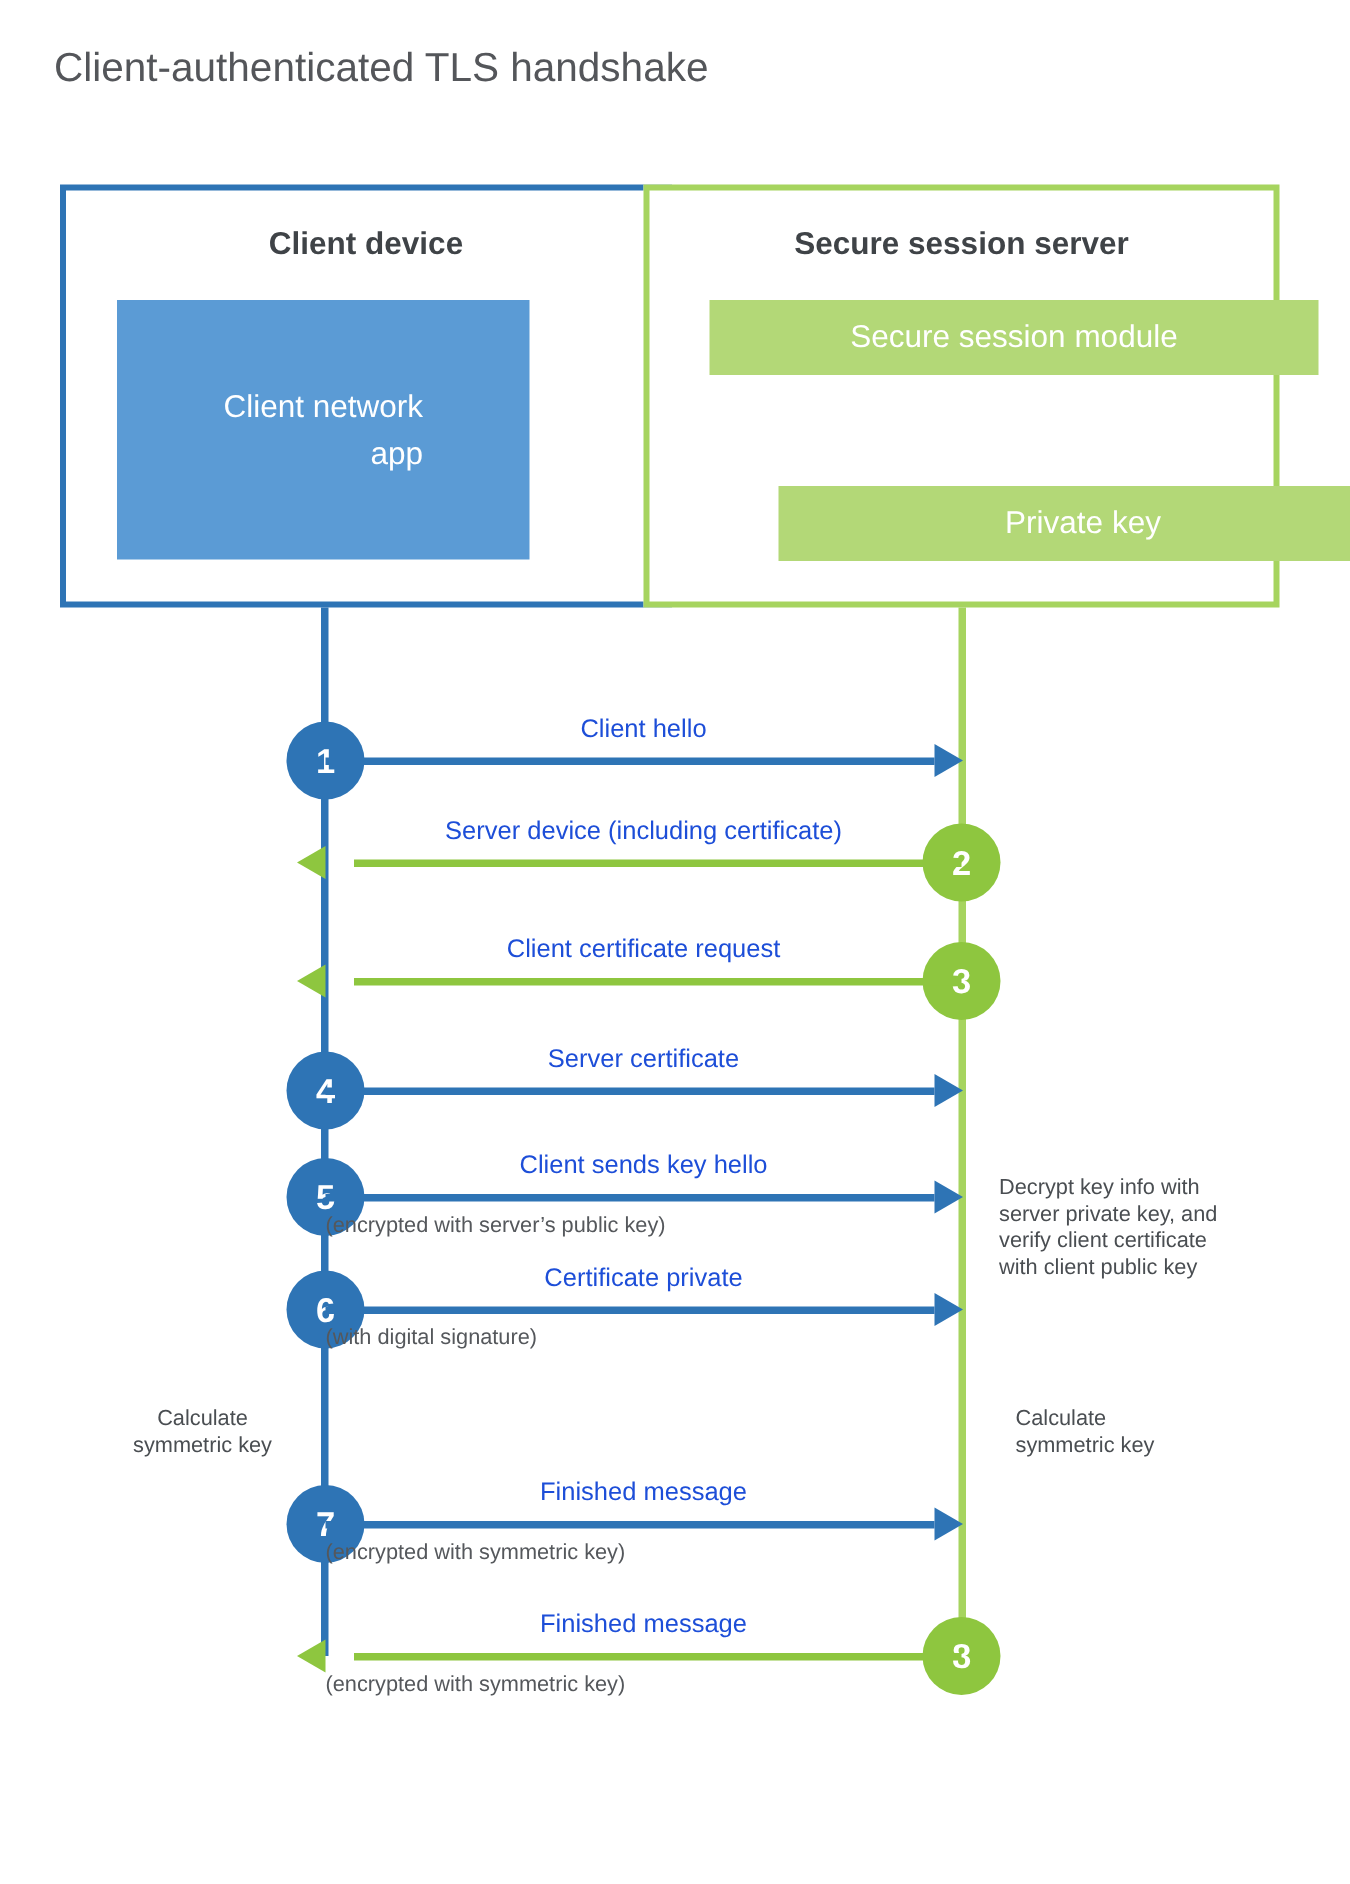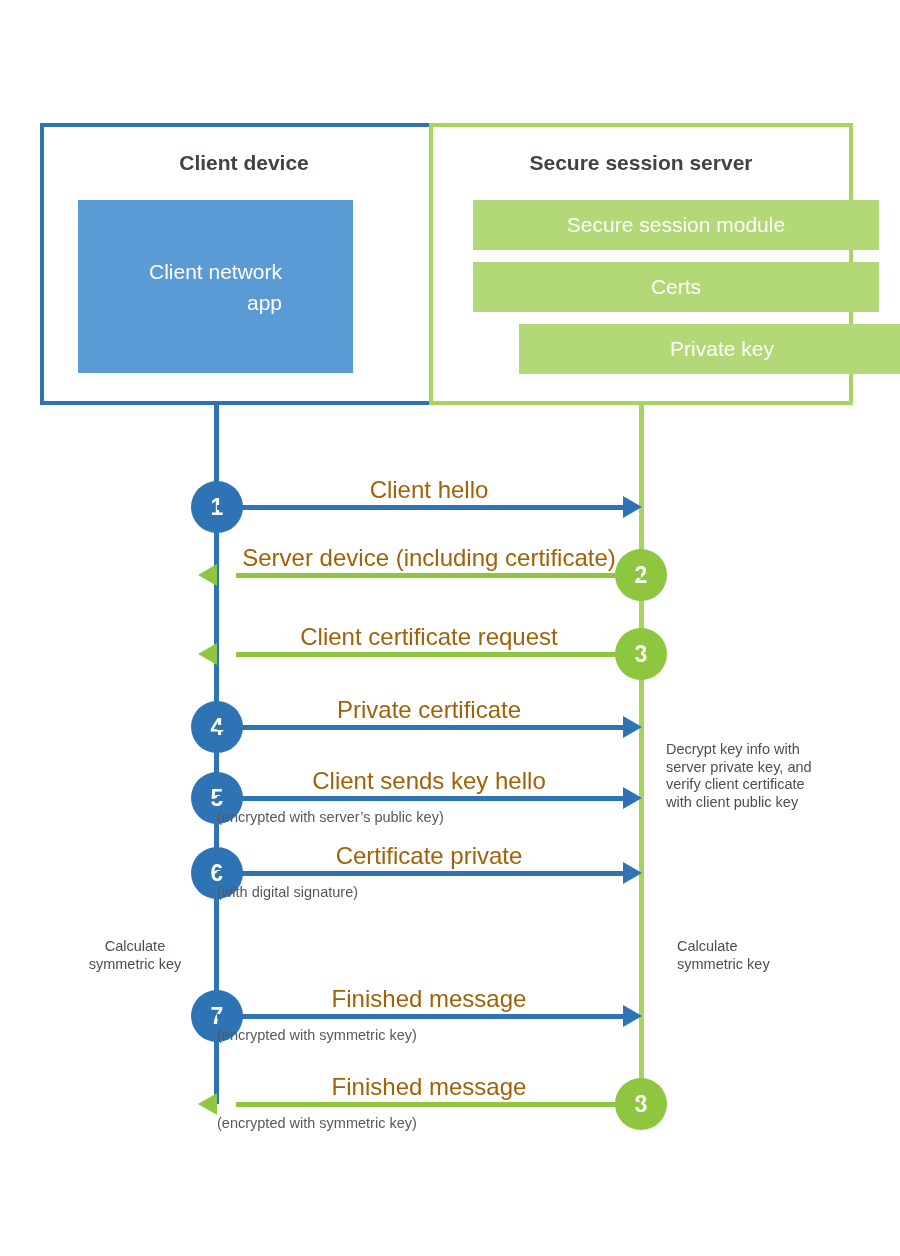--- a/index.html
+++ b/index.html
@@ -53,52 +53,52 @@
   .step.from-right .circle { left: 615px; background: var(--green-accent); }
   .step .shaft { position: absolute; top: -2px; height: 5px; }
   .step.from-left  .shaft { left: 217px; width: 406px; background: var(--blue-stroke); }
   .step.from-right .shaft { left: 236px; width: 405px; background: var(--green-accent); }
   .step .head { position: absolute; top: -11px; width: 0; height: 0;
     border-top: 11px solid transparent; border-bottom: 11px solid transparent; }
   .step.from-left  .head { left: 623px; border-left: 19px solid var(--blue-stroke); }
   .step.from-right .head { left: 198px; border-right: 19px solid var(--green-accent); }
   .step .label {
     position: absolute; left: 217px; width: 424px; top: -31px;
-    text-align: center; font-size: 24px; color: #a16207;
+    text-align: center; font-size: 17px; color: #1d4ed8;
   }
   .step .sub {
     position: absolute; left: 217px; width: 424px; top: 11px;
     text-align: left; font-size: 14.5px; color: #55585c;
   }
 
   
   .note {
     position: absolute; font-size: 14.5px; color: #4a4e52;
     line-height: 17.5px; white-space: pre-line;
   }
-  .note-decrypt { left: 666px; top: 741px; width: 180px; text-align: left; }
+  .note-decrypt { left: 666px; top: 784px; width: 180px; text-align: left; }
   .note-calc-left { left: 75px; top: 938px; width: 120px; text-align: center; }
   .note-calc-right { left: 677px; top: 938px; width: 120px; text-align: left; }
 </style>
 </head>
 <body>
 
 <div class="stage">
 
+  <div class="page-title">Client-authenticated TLS handshake</div>
 
   <div class="actor-box client-box">
     <div class="box-title">Client device</div>
     <div class="client-app">Client network
 app</div>
   </div>
 
   <div class="actor-box server-box">
     <div class="box-title">Secure session server</div>
     <div class="server-bar b0">Secure session module</div>
-    <div class="server-bar b1">Certs</div>
     <div class="server-bar b2">Private key</div>
   </div>
 
   <div class="lifeline lifeline-blue"></div>
   <div class="lifeline lifeline-green"></div>
 
   <div class="step from-left" style="top:507px">
     <div class="circle">
         <span>1</span>
       </div>
@@ -124,21 +124,21 @@
     <div class="head"></div>
     <div class="label">Client certificate request</div>
   </div>
 
   <div class="step from-left" style="top:727px">
     <div class="circle">
         <span>4</span>
       </div>
     <div class="shaft"></div>
     <div class="head"></div>
-    <div class="label">Private certificate</div>
+    <div class="label">Server certificate</div>
   </div>
 
   <div class="step from-left" style="top:798px">
     <div class="circle">
         <span>5</span>
       </div>
     <div class="shaft"></div>
     <div class="head"></div>
     <div class="label">Client sends key hello</div>
     <div class="sub">(encrypted with server’s public key)</div>

